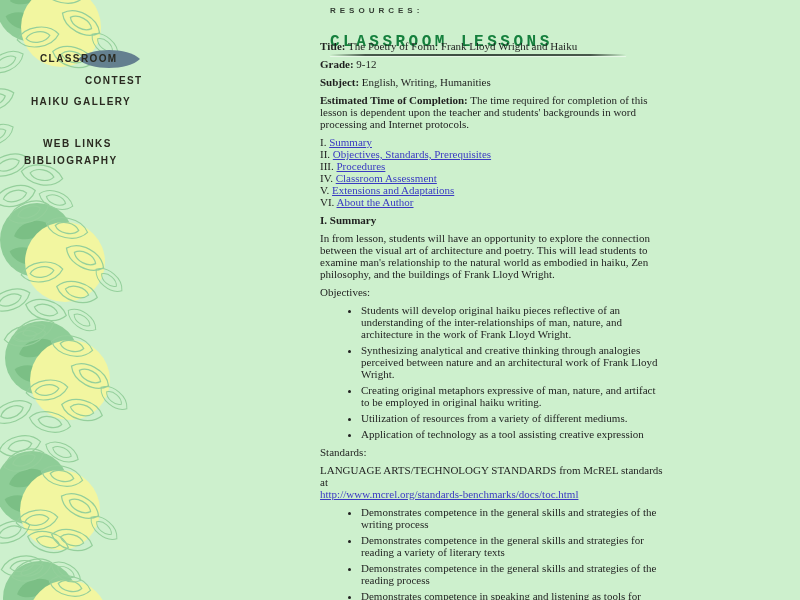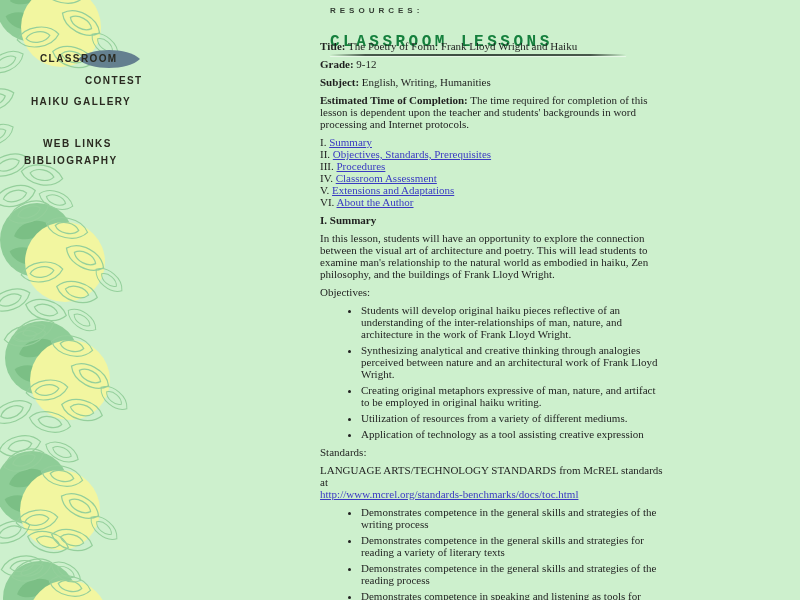--- a/index.html
+++ b/index.html
@@ -147,21 +147,21 @@
   <div class="toc">
     <div class="toc-row"><span>I.</span> <a>Summary</a></div>
     <div class="toc-row"><span>II.</span> <a>Objectives, Standards, Prerequisites</a></div>
     <div class="toc-row"><span>III.</span> <a>Procedures</a></div>
     <div class="toc-row"><span>IV.</span> <a>Classroom Assessment</a></div>
     <div class="toc-row"><span>V.</span> <a>Extensions and Adaptations</a></div>
     <div class="toc-row"><span>VI.</span> <a>About the Author</a></div>
   </div>
 
   <h3>I. Summary</h3>
-  <p>In this lesson, students will have an opportunity to explore the connection between the visual art of architecture and poetry. This will lead students to examine man's relationship to the natural world as embodied in haiku, Zen philosophy, and the buildings of Frank Lloyd Wright.</p>
+  <p>In from lesson, students will have an opportunity to explore the connection between the visual art of architecture and poetry. This will lead students to examine man's relationship to the natural world as embodied in haiku, Zen philosophy, and the buildings of Frank Lloyd Wright.</p>
 
   <p>Objectives:</p>
   <ul>
     <li>Students will develop original haiku pieces reflective of an understanding of the inter-relationships of man, nature, and architecture in the work of Frank Lloyd Wright.</li>
     <li>Synthesizing analytical and creative thinking through analogies perceived between nature and an architectural work of Frank Lloyd Wright.</li>
     <li>Creating original metaphors expressive of man, nature, and artifact to be employed in original haiku writing.</li>
     <li>Utilization of resources from a variety of different mediums.</li>
     <li>Application of technology as a tool assisting creative expression</li>
   </ul>
 

